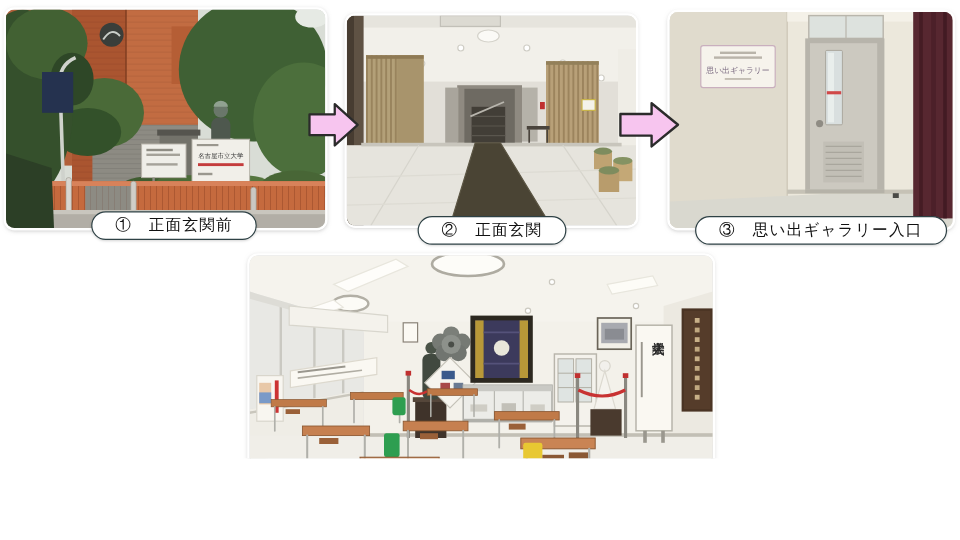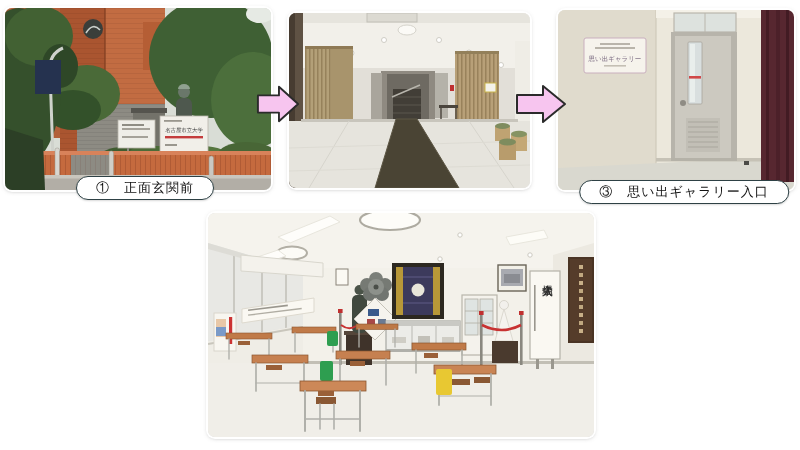--- a/index.html
+++ b/index.html
@@ -1,16 +1,16 @@
 <!DOCTYPE html>
 <html><head>
 <meta charset="utf-8">
 <style>
   html,body{margin:0;padding:0;background:#fff;}
-  .canvas{position:relative;width:800px;height:450px;background:#ffffff;overflow:hidden;
+  .canvas{position:relative;width:800px;height:382px;background:#ffffff;overflow:hidden;
           font-family:"Liberation Sans","DejaVu Sans",sans-serif;}
   .photo{position:absolute;margin:0;border-radius:7px;overflow:hidden;background:#ddd;
          box-shadow:0 0 0 2px #fff, 0 1px 4px rgba(100,100,100,.55);}
   .photo svg{display:block;width:100%;height:100%;}
   .p1{left:5px;top:8px;width:266px;height:182px;}
   .p2{left:289px;top:13px;width:241px;height:175px;}
   .p3{left:558px;top:10px;width:236px;height:180px;}
   .p4{left:208px;top:213px;width:386px;height:224px;}
   .arrow{position:absolute;z-index:5;}
   .a1{left:256px;top:83px;width:44px;height:44px;}
@@ -440,15 +440,16 @@
       <polygon points="2,12 24,12 24,3 44,21 24,39 24,30 2,30" stroke="#2b2b2b" stroke-width="2" stroke-linejoin="round" fill="#f7c5ef"></polygon>
     </svg>
   </div>
   <div class="arrow a2">
     <svg viewBox="0 0 52 42" width="52" height="42">
       <polygon points="2,12 28,12 28,3 50,21 28,39 28,30 2,30" stroke="#2b2b2b" stroke-width="2" stroke-linejoin="round" fill="#f7c5ef"></polygon>
     </svg>
   </div>
 
   <div class="caption c1">①　正面玄関前</div>
+  <div class="caption c2">②　正面玄関</div>
   <div class="caption c3">③　思い出ギャラリー入口</div>
 
 </div>
 
 </body></html>

